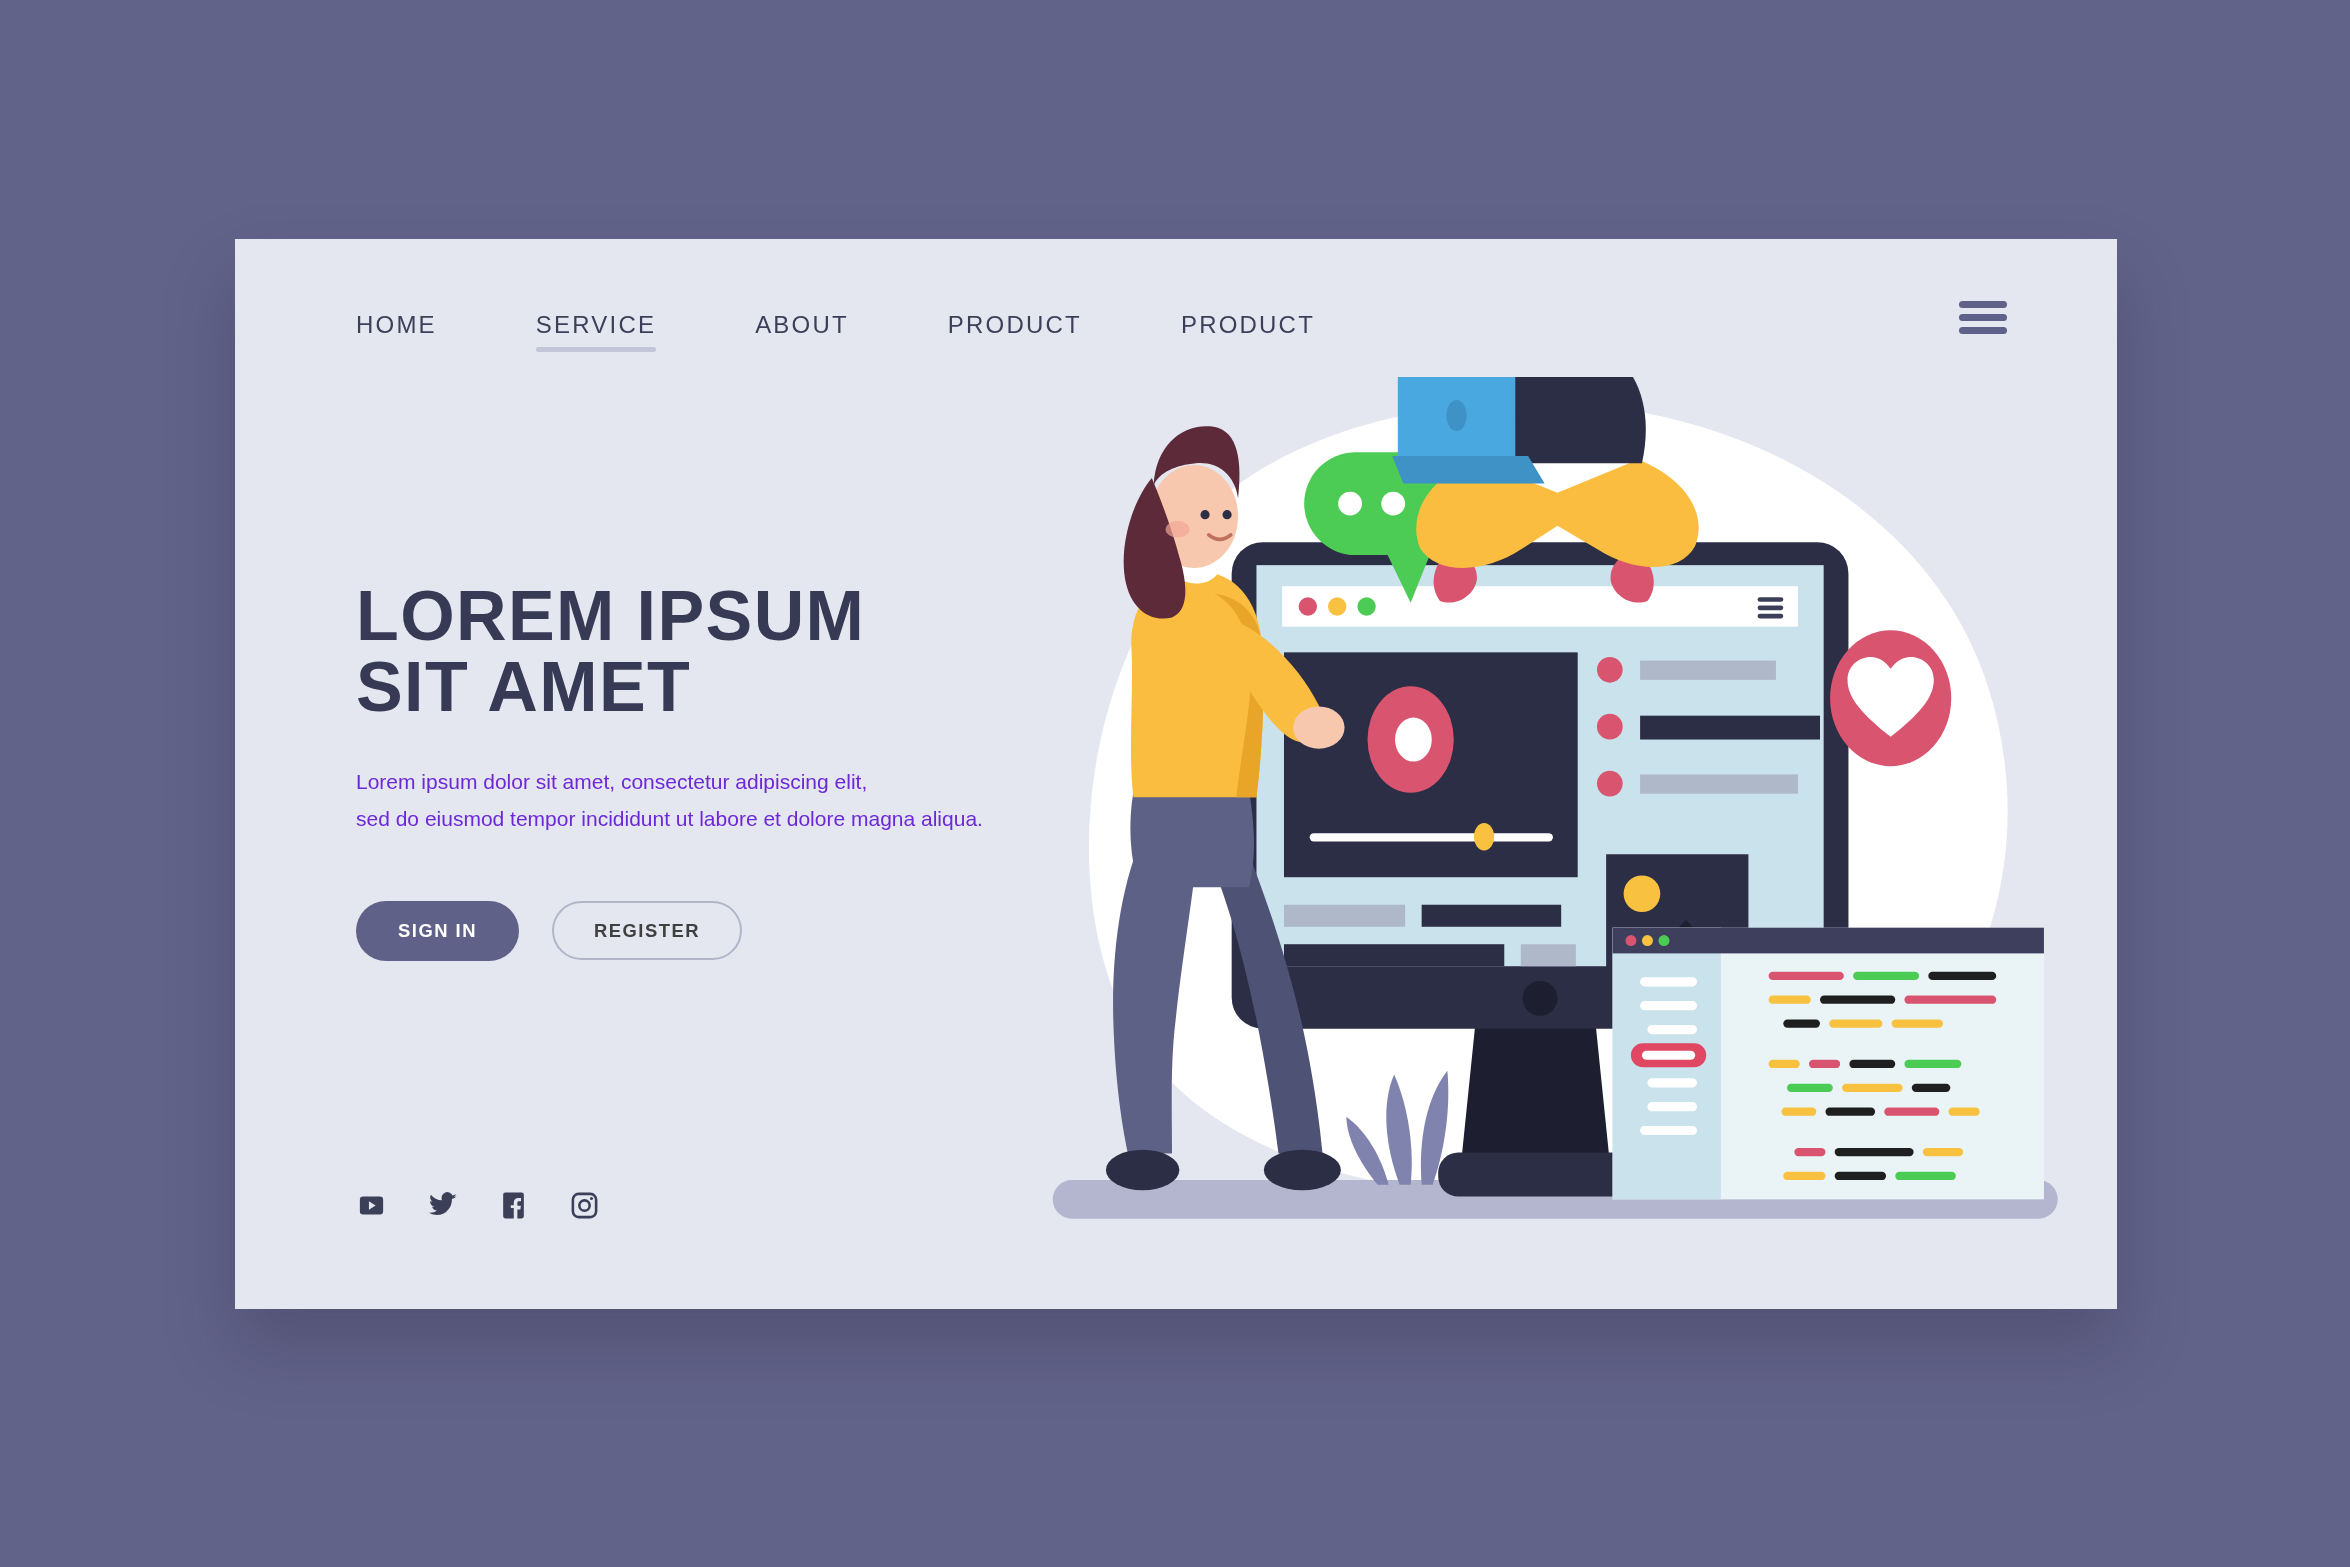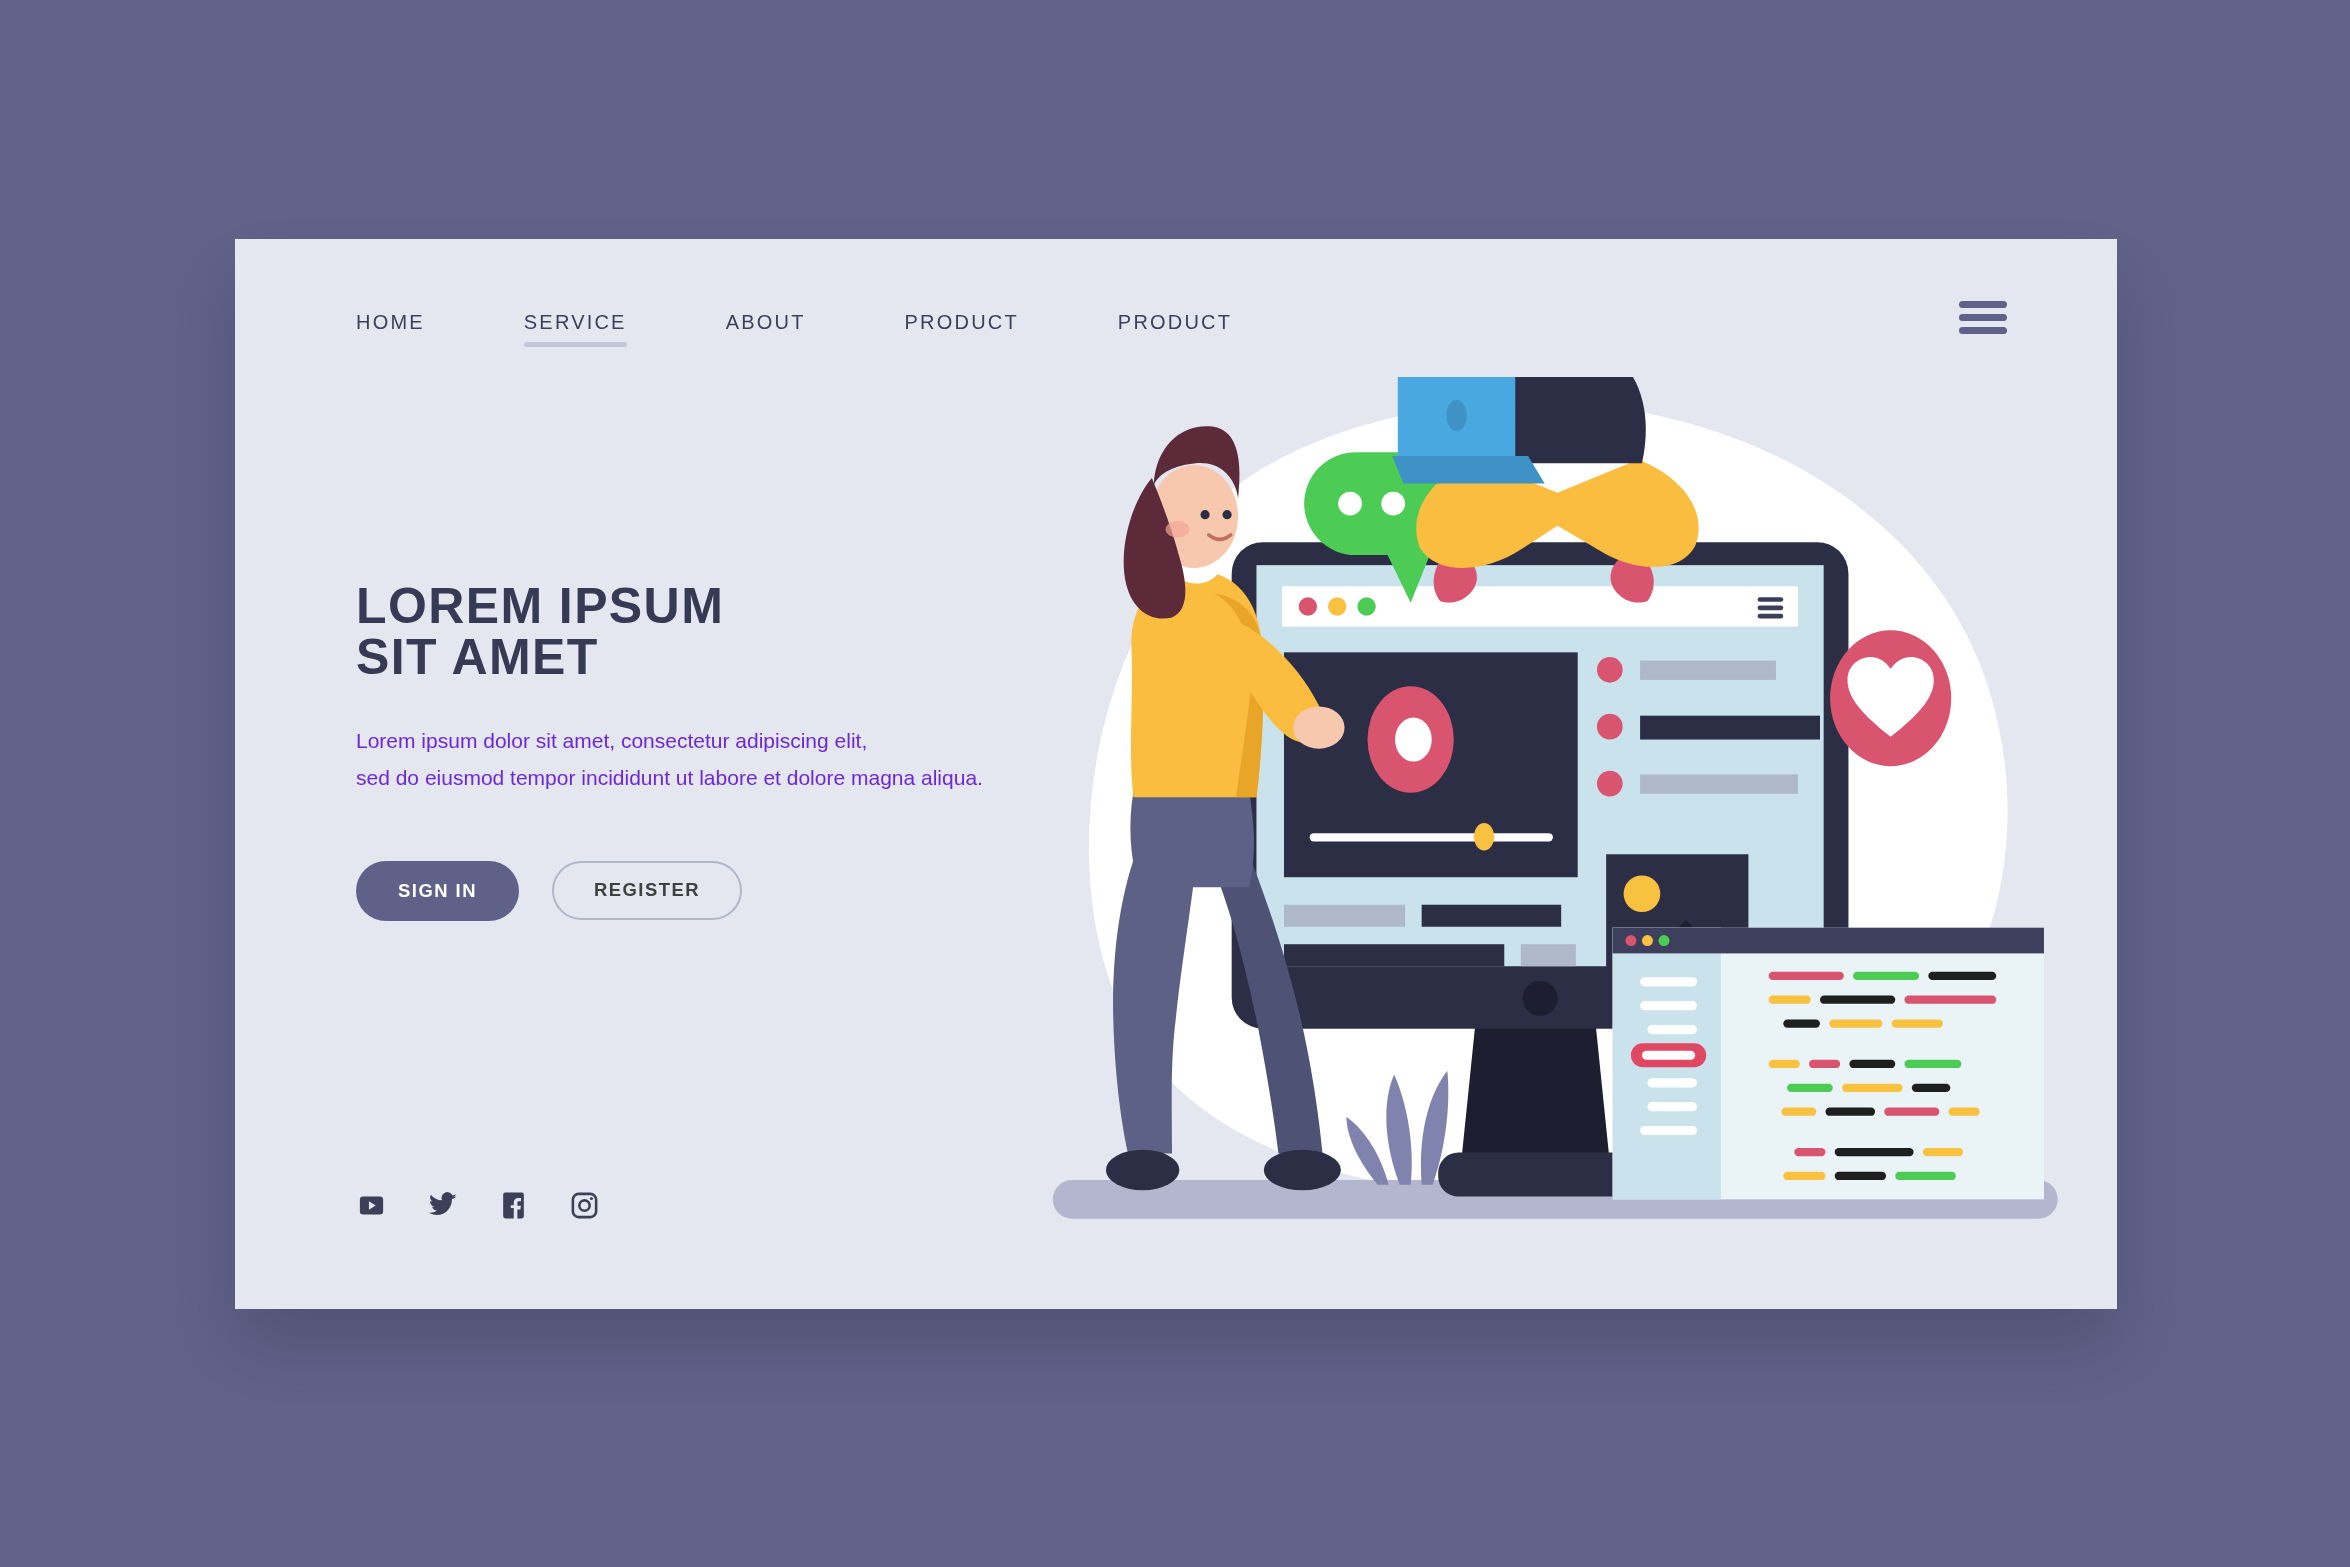--- a/index.html
+++ b/index.html
@@ -37,21 +37,21 @@
   .nav-links {
     position: absolute;
     left: 121px;
     top: 72px;
     display: flex;
     align-items: flex-start;
   }
 
   .nav-link {
     position: relative;
-    font-size: 20px;
+    font-size: 24px;
     letter-spacing: 2.2px;
     color: #3c3f58;
     font-weight: 400;
     text-decoration: none;
     white-space: nowrap;
   }
 
   .nav-item { position: relative; }
   .nav-item .underline {
     position: absolute;
@@ -84,21 +84,21 @@
 
   
   .hero-copy {
     position: absolute;
     left: 121px;
     top: 342px;
     width: 698px;
   }
 
   .headline {
-    font-size: 50px;
+    font-size: 70px;
     line-height: 1.02;
     font-weight: 700;
     letter-spacing: 1.4px;
     color: #373a54;
     white-space: pre-line;
   }
 
   .subcopy {
     margin-top: 40px;
     font-size: 21px;

